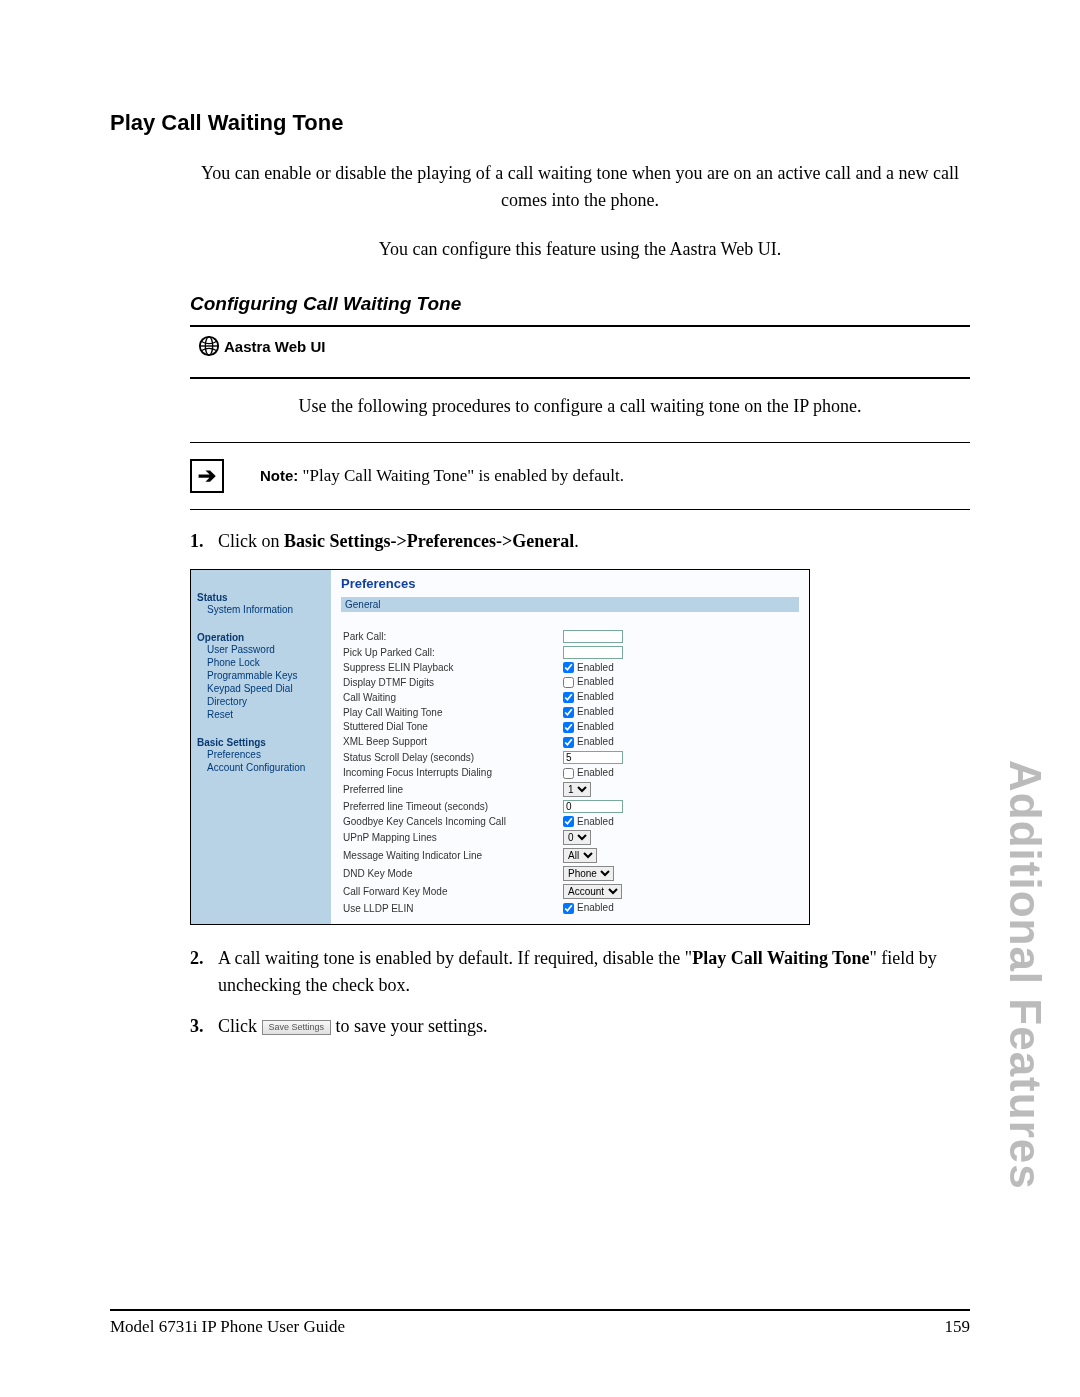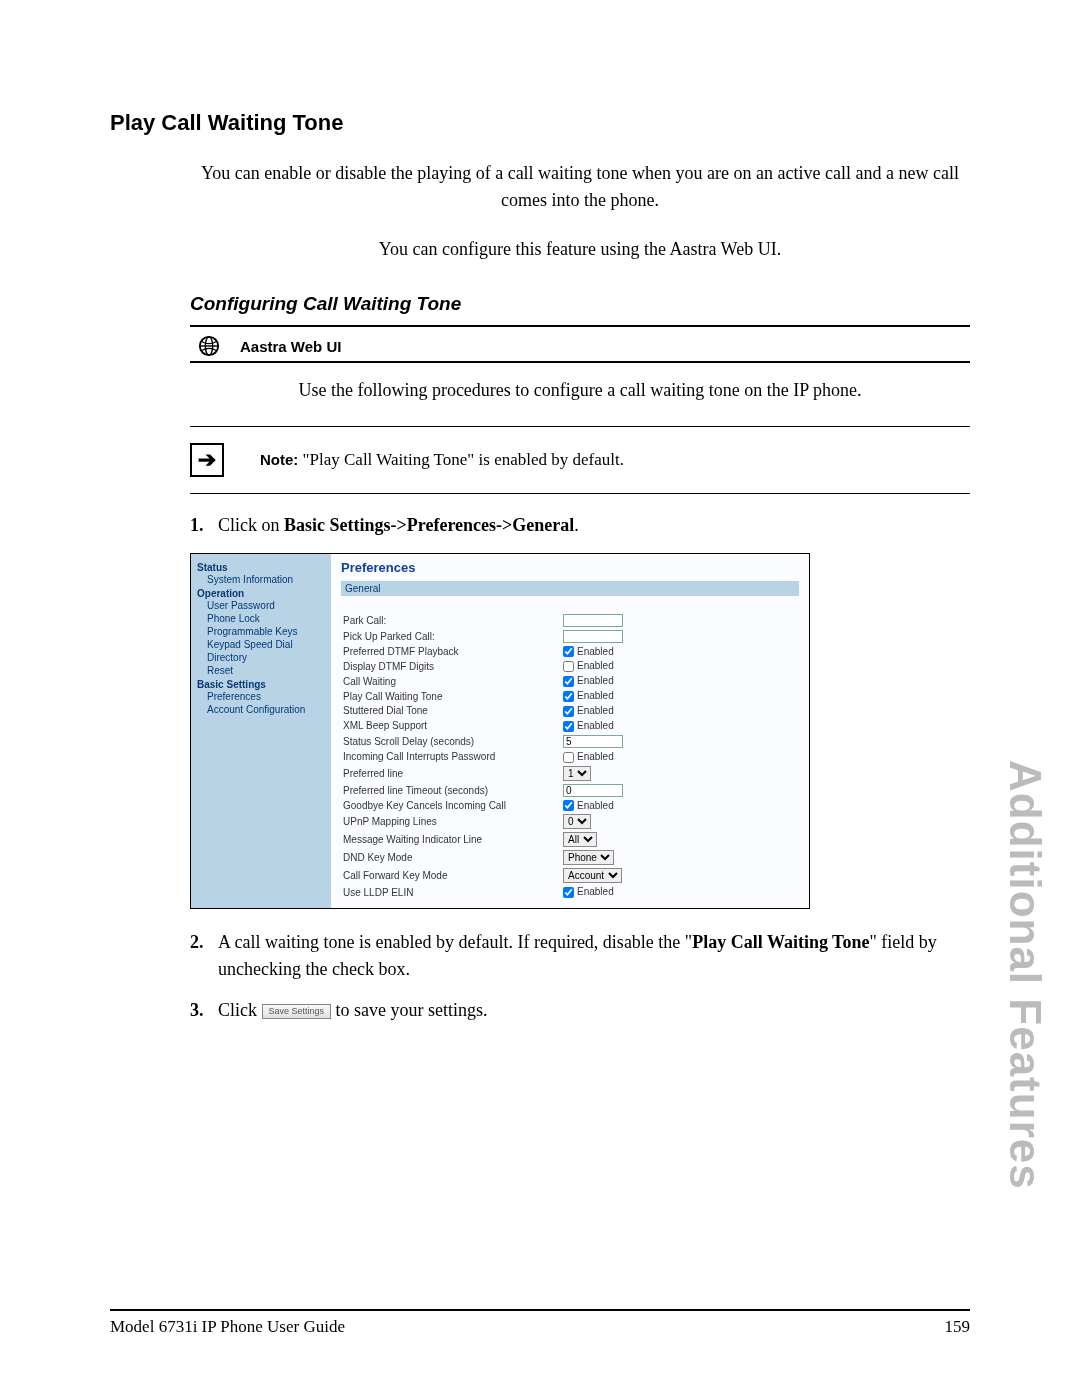--- a/index.html
+++ b/index.html
@@ -36,22 +36,22 @@
     font-weight: bold;
     font-size: 19px;
     margin: 30px 0 10px 0;
     font-style: italic;
   }
   hr.thick { border: none; border-top: 2px solid #000; margin: 0; }
   hr.thin  { border: none; border-top: 1px solid #000; margin: 0; }
   .webui-row {
     display: flex;
     align-items: center;
-    gap: 20px;
-    padding: 8px 0 4px 8px;
+    gap: 4px;
+    padding: 8px 0 20px 8px;
   }
   .globe-icon svg { width: 22px; height: 22px; display: block; }
   .webui-label {
     font-family: Arial, Helvetica, sans-serif;
     font-weight: bold;
     font-size: 15px;
   }
   .note-wrap { margin: 14px 0 18px 0; }
   .note-flex {
     display: flex;
@@ -103,21 +103,21 @@
     background: #fff;
     font-family: Arial, Helvetica, sans-serif;
     font-size: 10px;
   }
   .ui-side {
     width: 140px;
     background: #b9d3e6;
     padding: 6px 6px;
     color: #003a7a;
   }
-  .ui-side .hdr { font-weight: bold; color: #0a3a72; margin-top: 2px; }
+  .ui-side .hdr { font-weight: bold; color: #0a3a72; margin-top: 16px; }
   .ui-side .sub { margin-left: 10px; padding: 1px 0; }
   .ui-main { flex: 1; background: #fafcff; padding: 6px 10px 8px 10px; }
   .ui-main .pref-title { color: #1040a0; font-weight: bold; font-size: 13px; margin-bottom: 6px; }
   .ui-main .gen-bar {
     background: #b9d3e6;
     color: #0a3a72;
     font-weight: normal;
     padding: 2px 4px;
     margin-bottom: 16px;
   }
@@ -228,21 +228,21 @@
           <tbody>
               <tr>
                 <td class="lbl">Park Call:</td>
                 <td><input type="text" class="short" style=""></td>
               </tr>
           <tr>
                 <td class="lbl">Pick Up Parked Call:</td>
                 <td><input type="text" class="short" style=""></td>
               </tr>
           <tr>
-                <td class="lbl">Preferred DTMF Playback</td>
+                <td class="lbl">Suppress ELIN Playback</td>
                 <td><input type="checkbox" checked="" style=""><span>Enabled</span></td>
               </tr>
           <tr>
                 <td class="lbl">Display DTMF Digits</td>
                 <td><input type="checkbox" style=""><span>Enabled</span></td>
               </tr>
           <tr>
                 <td class="lbl">Call Waiting</td>
                 <td><input type="checkbox" checked="" style=""><span>Enabled</span></td>
               </tr>
@@ -256,21 +256,21 @@
               </tr>
           <tr>
                 <td class="lbl">XML Beep Support</td>
                 <td><input type="checkbox" checked="" style=""><span>Enabled</span></td>
               </tr>
           <tr>
                 <td class="lbl">Status Scroll Delay (seconds)</td>
                 <td><input type="text" class="short" value="5" style=""></td>
               </tr>
           <tr>
-                <td class="lbl">Incoming Call Interrupts Password</td>
+                <td class="lbl">Incoming Focus Interrupts Dialing</td>
                 <td><input type="checkbox" style=""><span>Enabled</span></td>
               </tr>
           <tr>
                 <td class="lbl">Preferred line</td>
                 <td><select><option>1</option></select></td>
               </tr>
           <tr>
                 <td class="lbl">Preferred line Timeout (seconds)</td>
                 <td><input type="text" class="short" value="0" style=""></td>
               </tr>

